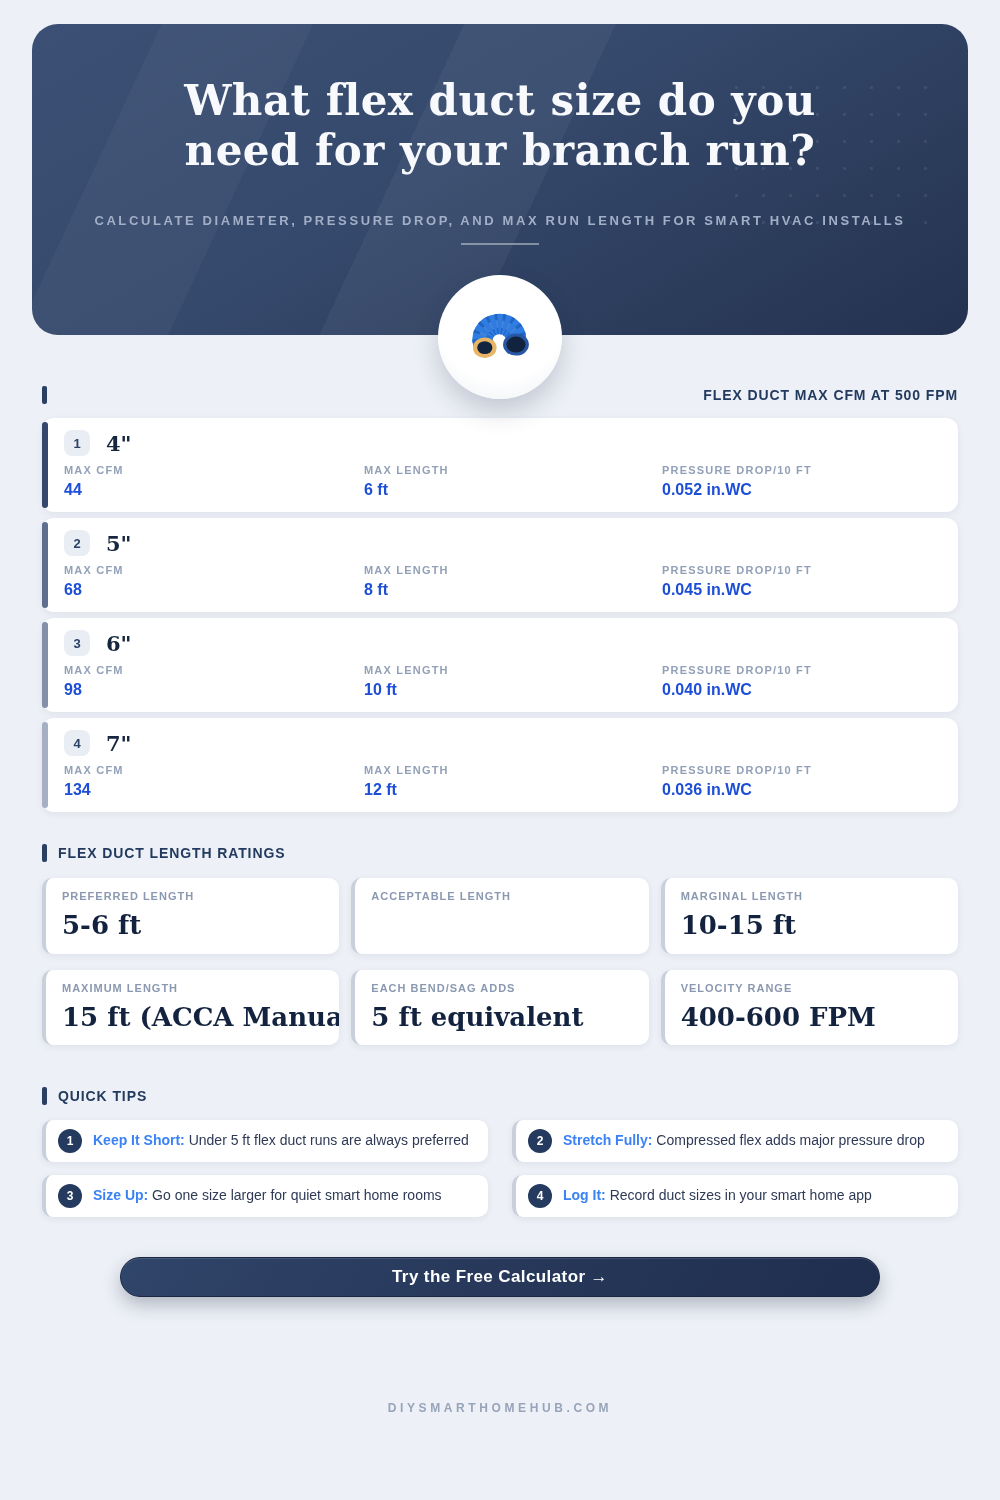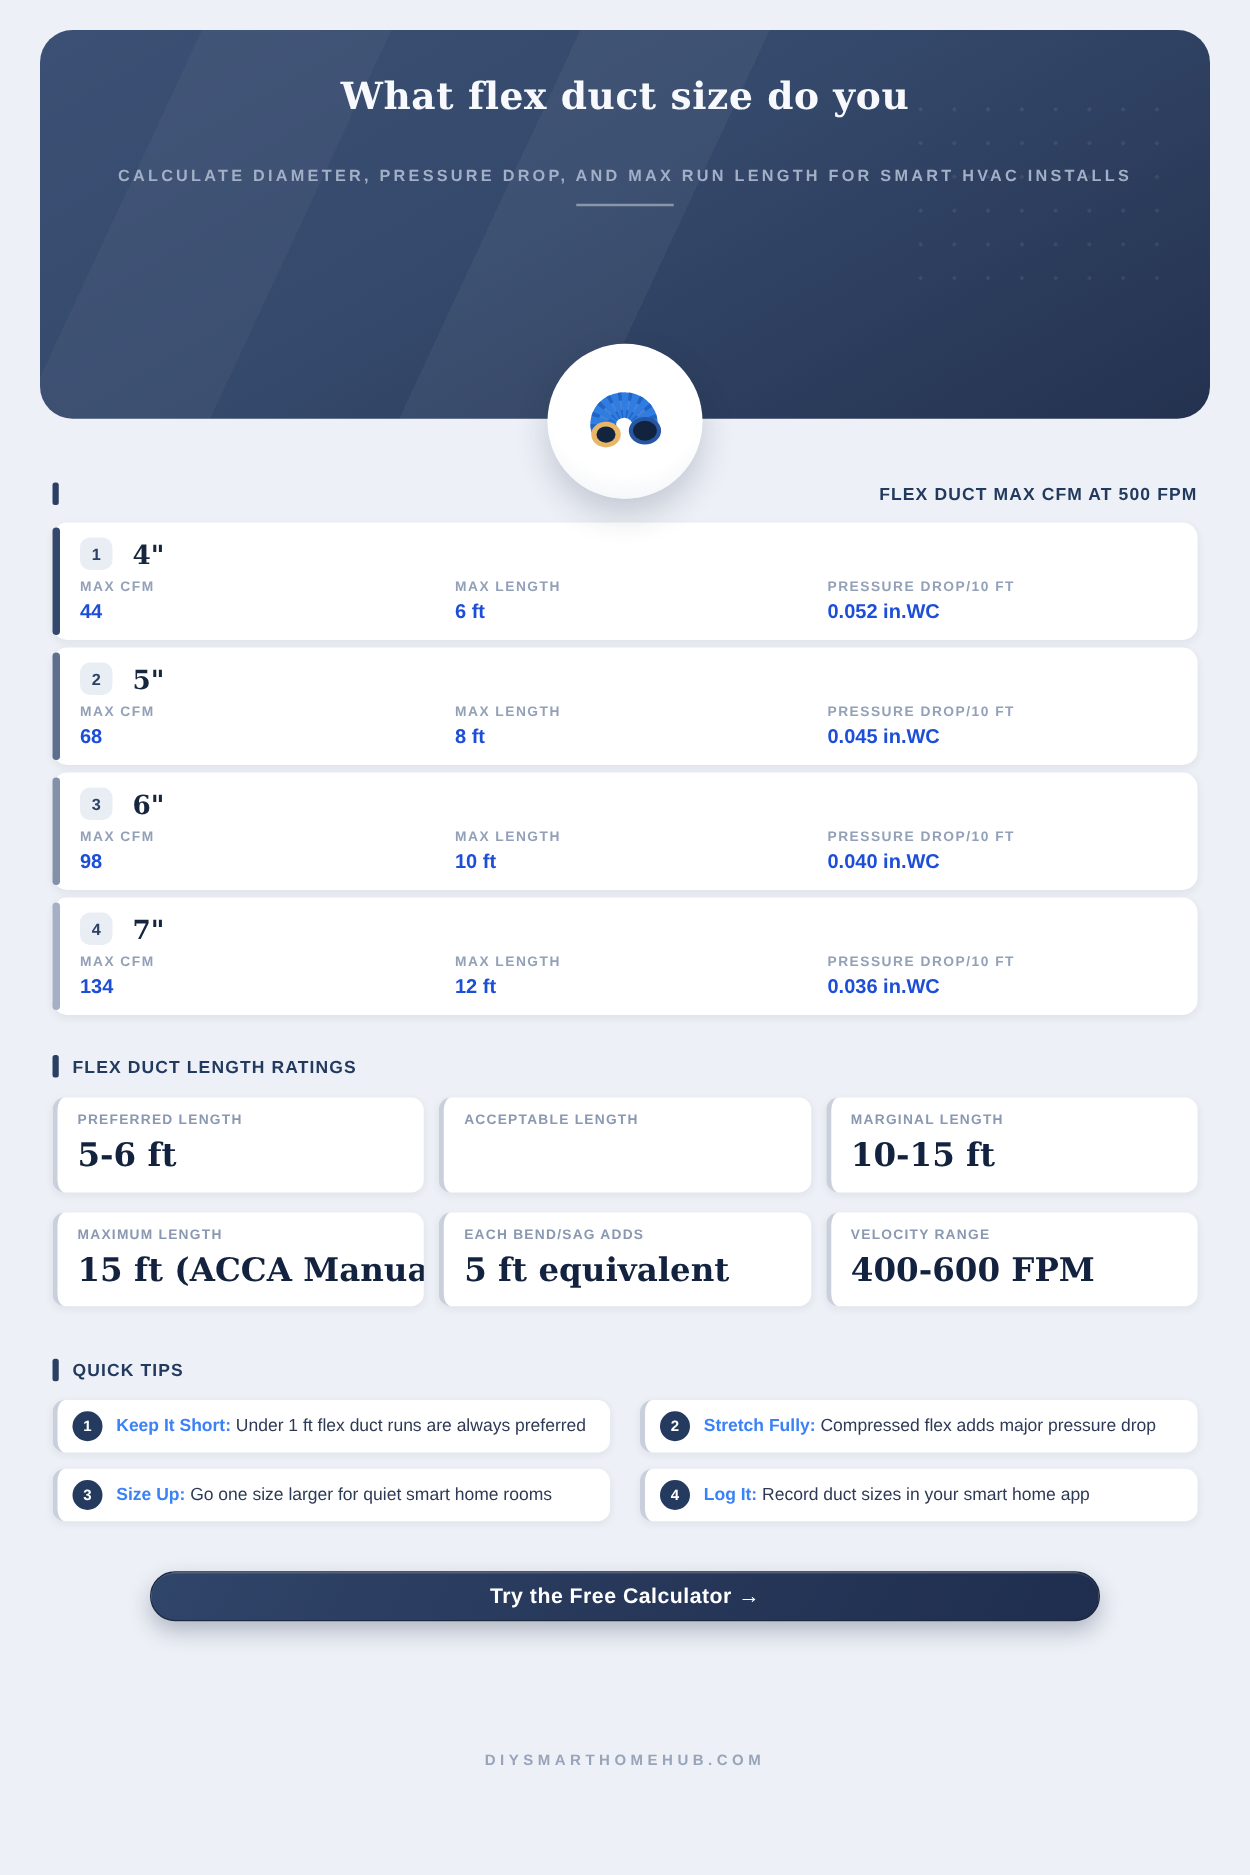--- a/index.html
+++ b/index.html
@@ -30,26 +30,26 @@
   }
   .dots {
     position:absolute; top:50px; right:30px;
     width:215px; height:160px;
     background-image:radial-gradient(rgba(255,255,255,.35) 1.4px, transparent 1.6px);
     background-size:27px 27px;
     opacity:.22;
   }
   .header-title {
     position:relative;
-    padding-top:36px;
+    padding-top:52px;
     text-align:center;
     color:#f7f9fc;
     font-family:"DejaVu Serif","Liberation Serif",serif;
     font-weight:bold;
-    font-size:30px;
+    font-size:42px;
     line-height:1.18;
     letter-spacing:.5px;
   }
   .header-sub {
     position:relative;
     margin-top:38px;
     text-align:center;
     color:#a2afc6;
     font-size:13px;
     letter-spacing:2.6px;
@@ -208,20 +208,21 @@
     letter-spacing:3.6px;
   }
 </style>
 </head>
 <body>
 
 <div class="header">
   <div class="dots"></div>
   <div class="header-title">
     <div>What flex duct size do you</div>
+    <div>need for your branch run?</div>
   </div>
   <div class="header-sub">CALCULATE DIAMETER, PRESSURE DROP, AND MAX RUN LENGTH FOR SMART HVAC INSTALLS</div>
   <div class="sub-divider"></div>
 </div>
 
 <div class="icon-wrap">
   <svg width="76" height="76" viewBox="0 0 100 100">
 
     <path d="M 30 63 A 22 20 0 1 1 70 59" fill="none" stroke="#2f7de2" stroke-width="27" stroke-linecap="round"></path>
     <path d="M 30 63 A 22 20 0 1 1 70 59" fill="none" stroke="#1d5cb8" stroke-width="27" stroke-dasharray="2.6 5.2" opacity="0.75"></path>
@@ -362,21 +363,21 @@
   </div>
 
   <div class="section-title st-tips">
     <span class="section-bar"></span>
     <span>QUICK TIPS</span>
   </div>
 
   <div class="tips-grid">
     <div class="tip-card">
       <span class="tip-badge">1</span>
-      <span class="tip-text"><b>Keep It Short:</b><span> Under 1 ft flex duct runs are always preferred</span></span>
+      <span class="tip-text"><b>Keep It Short:</b><span> Under 5 ft flex duct runs are always preferred</span></span>
     </div>
     <div class="tip-card">
       <span class="tip-badge">2</span>
       <span class="tip-text"><b>Stretch Fully:</b><span> Compressed flex adds major pressure drop</span></span>
     </div>
     <div class="tip-card">
       <span class="tip-badge">3</span>
       <span class="tip-text"><b>Size Up:</b><span> Go one size larger for quiet smart home rooms</span></span>
     </div>
     <div class="tip-card">

